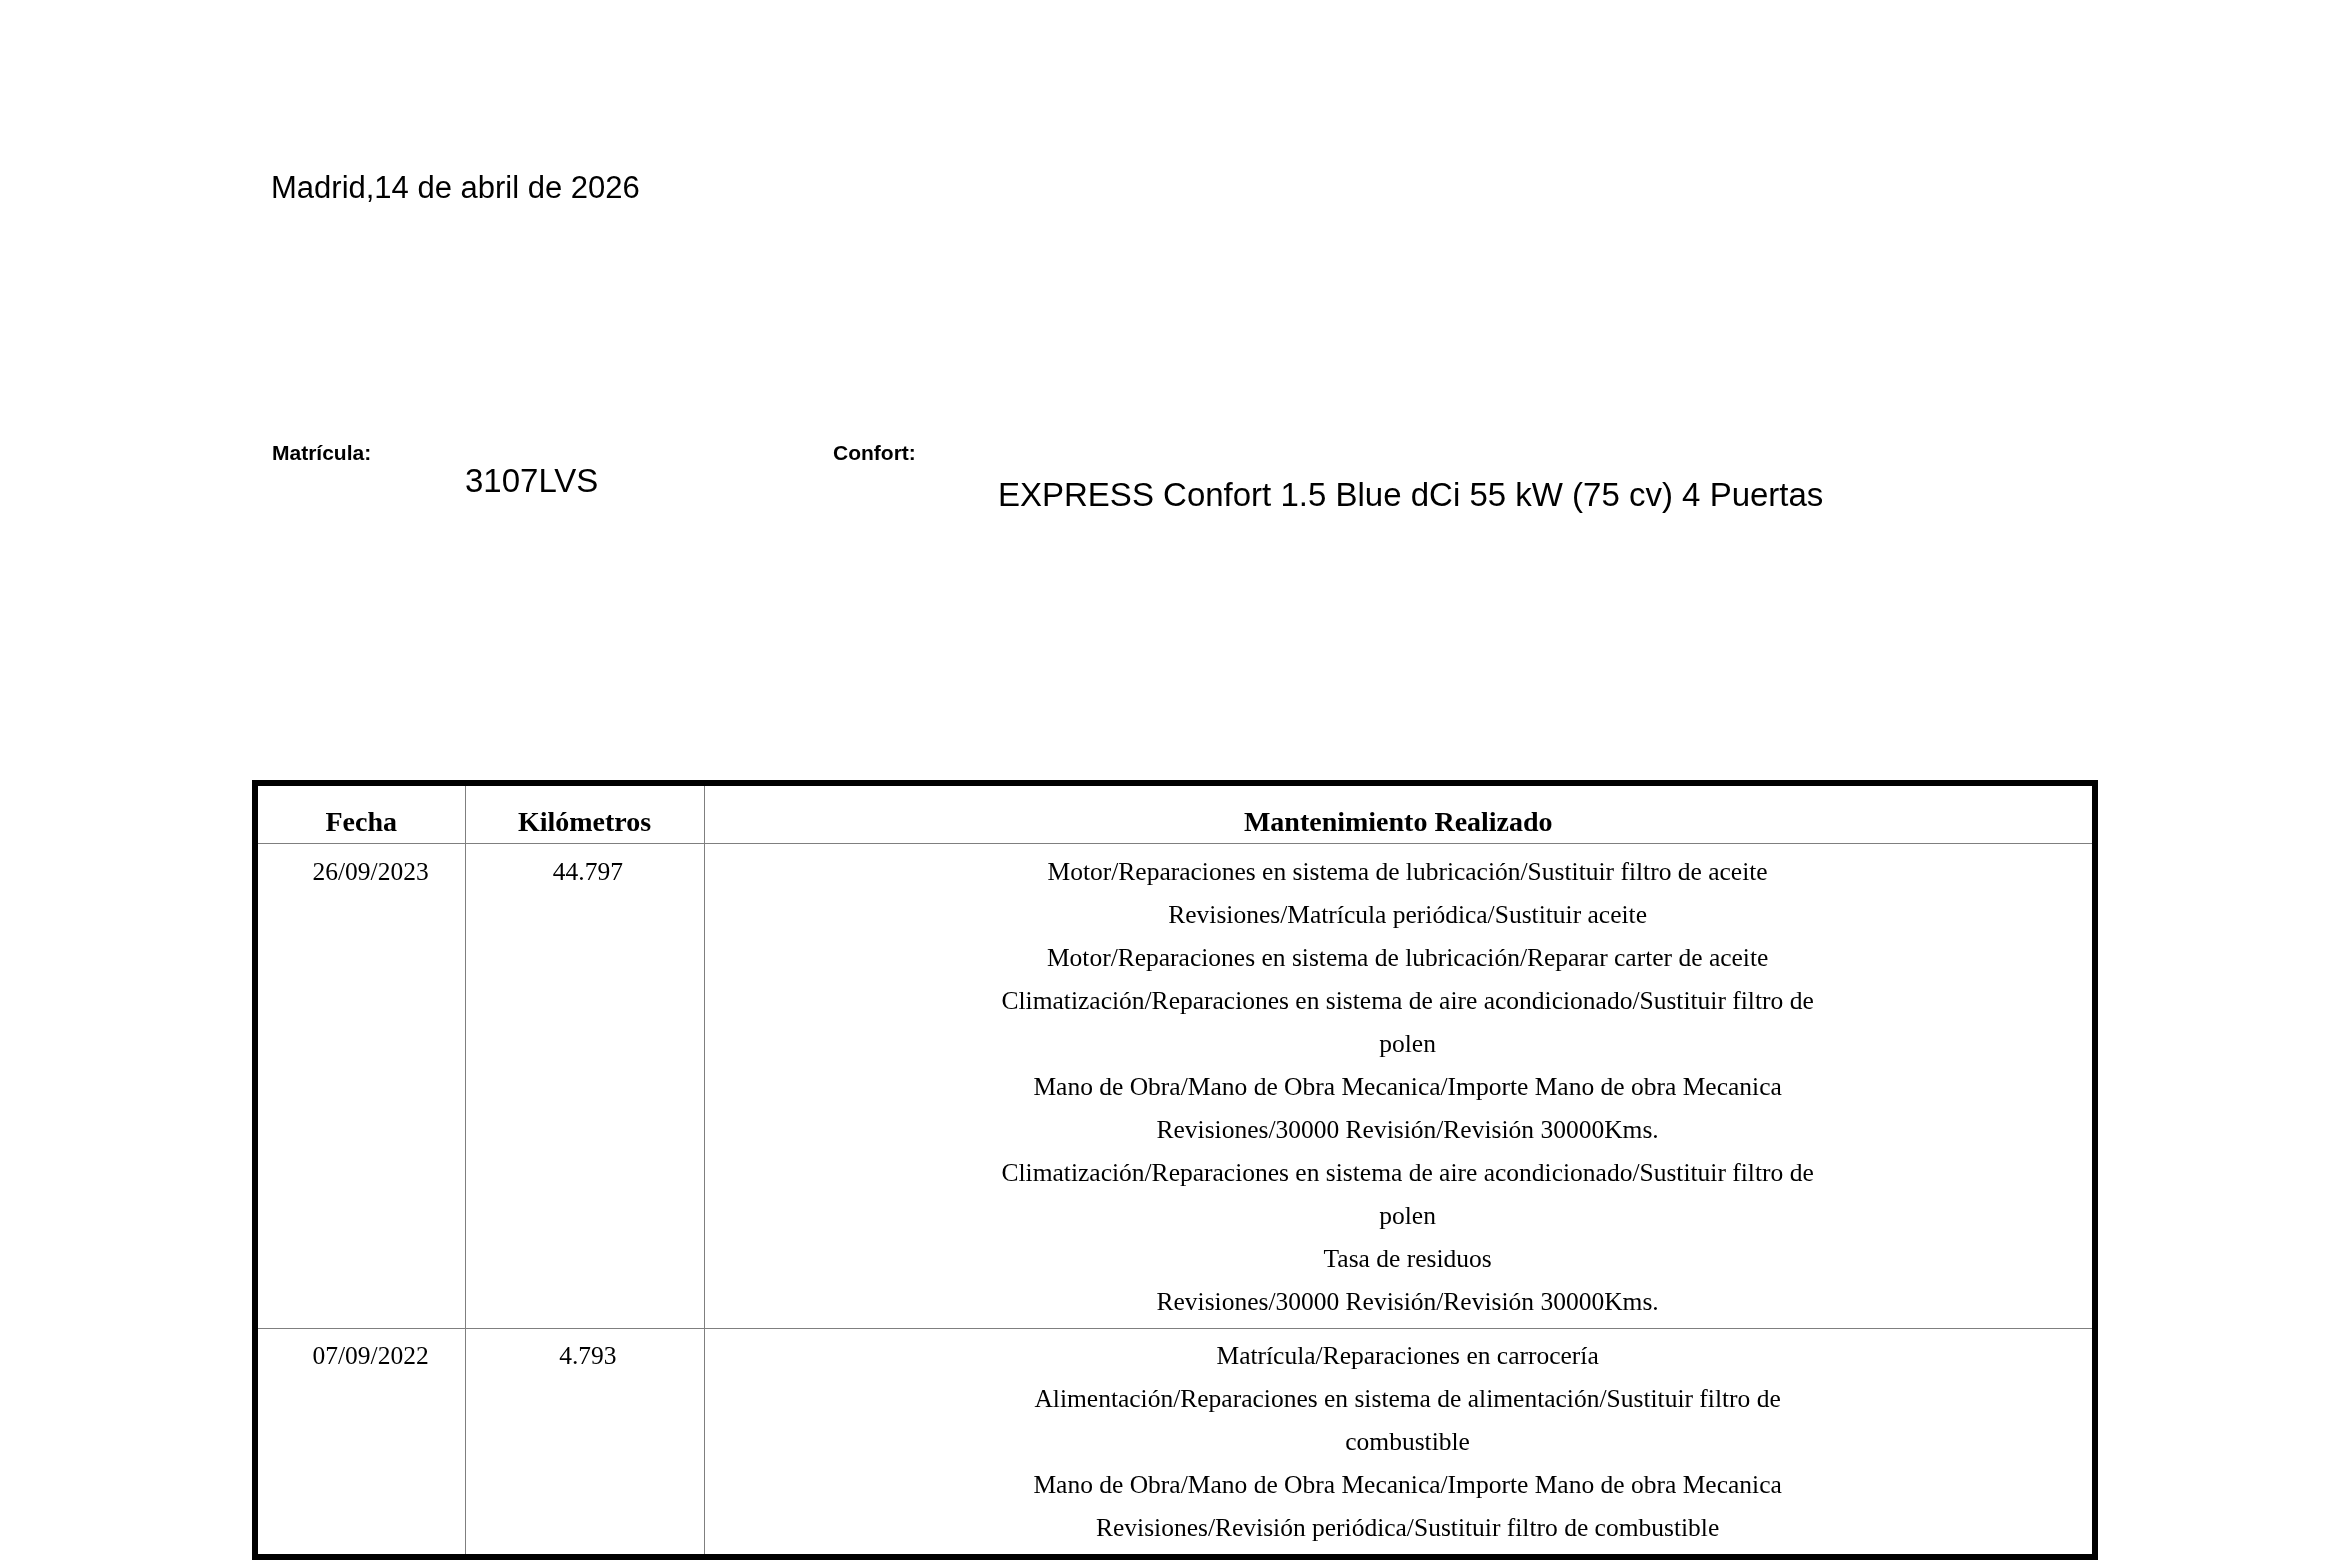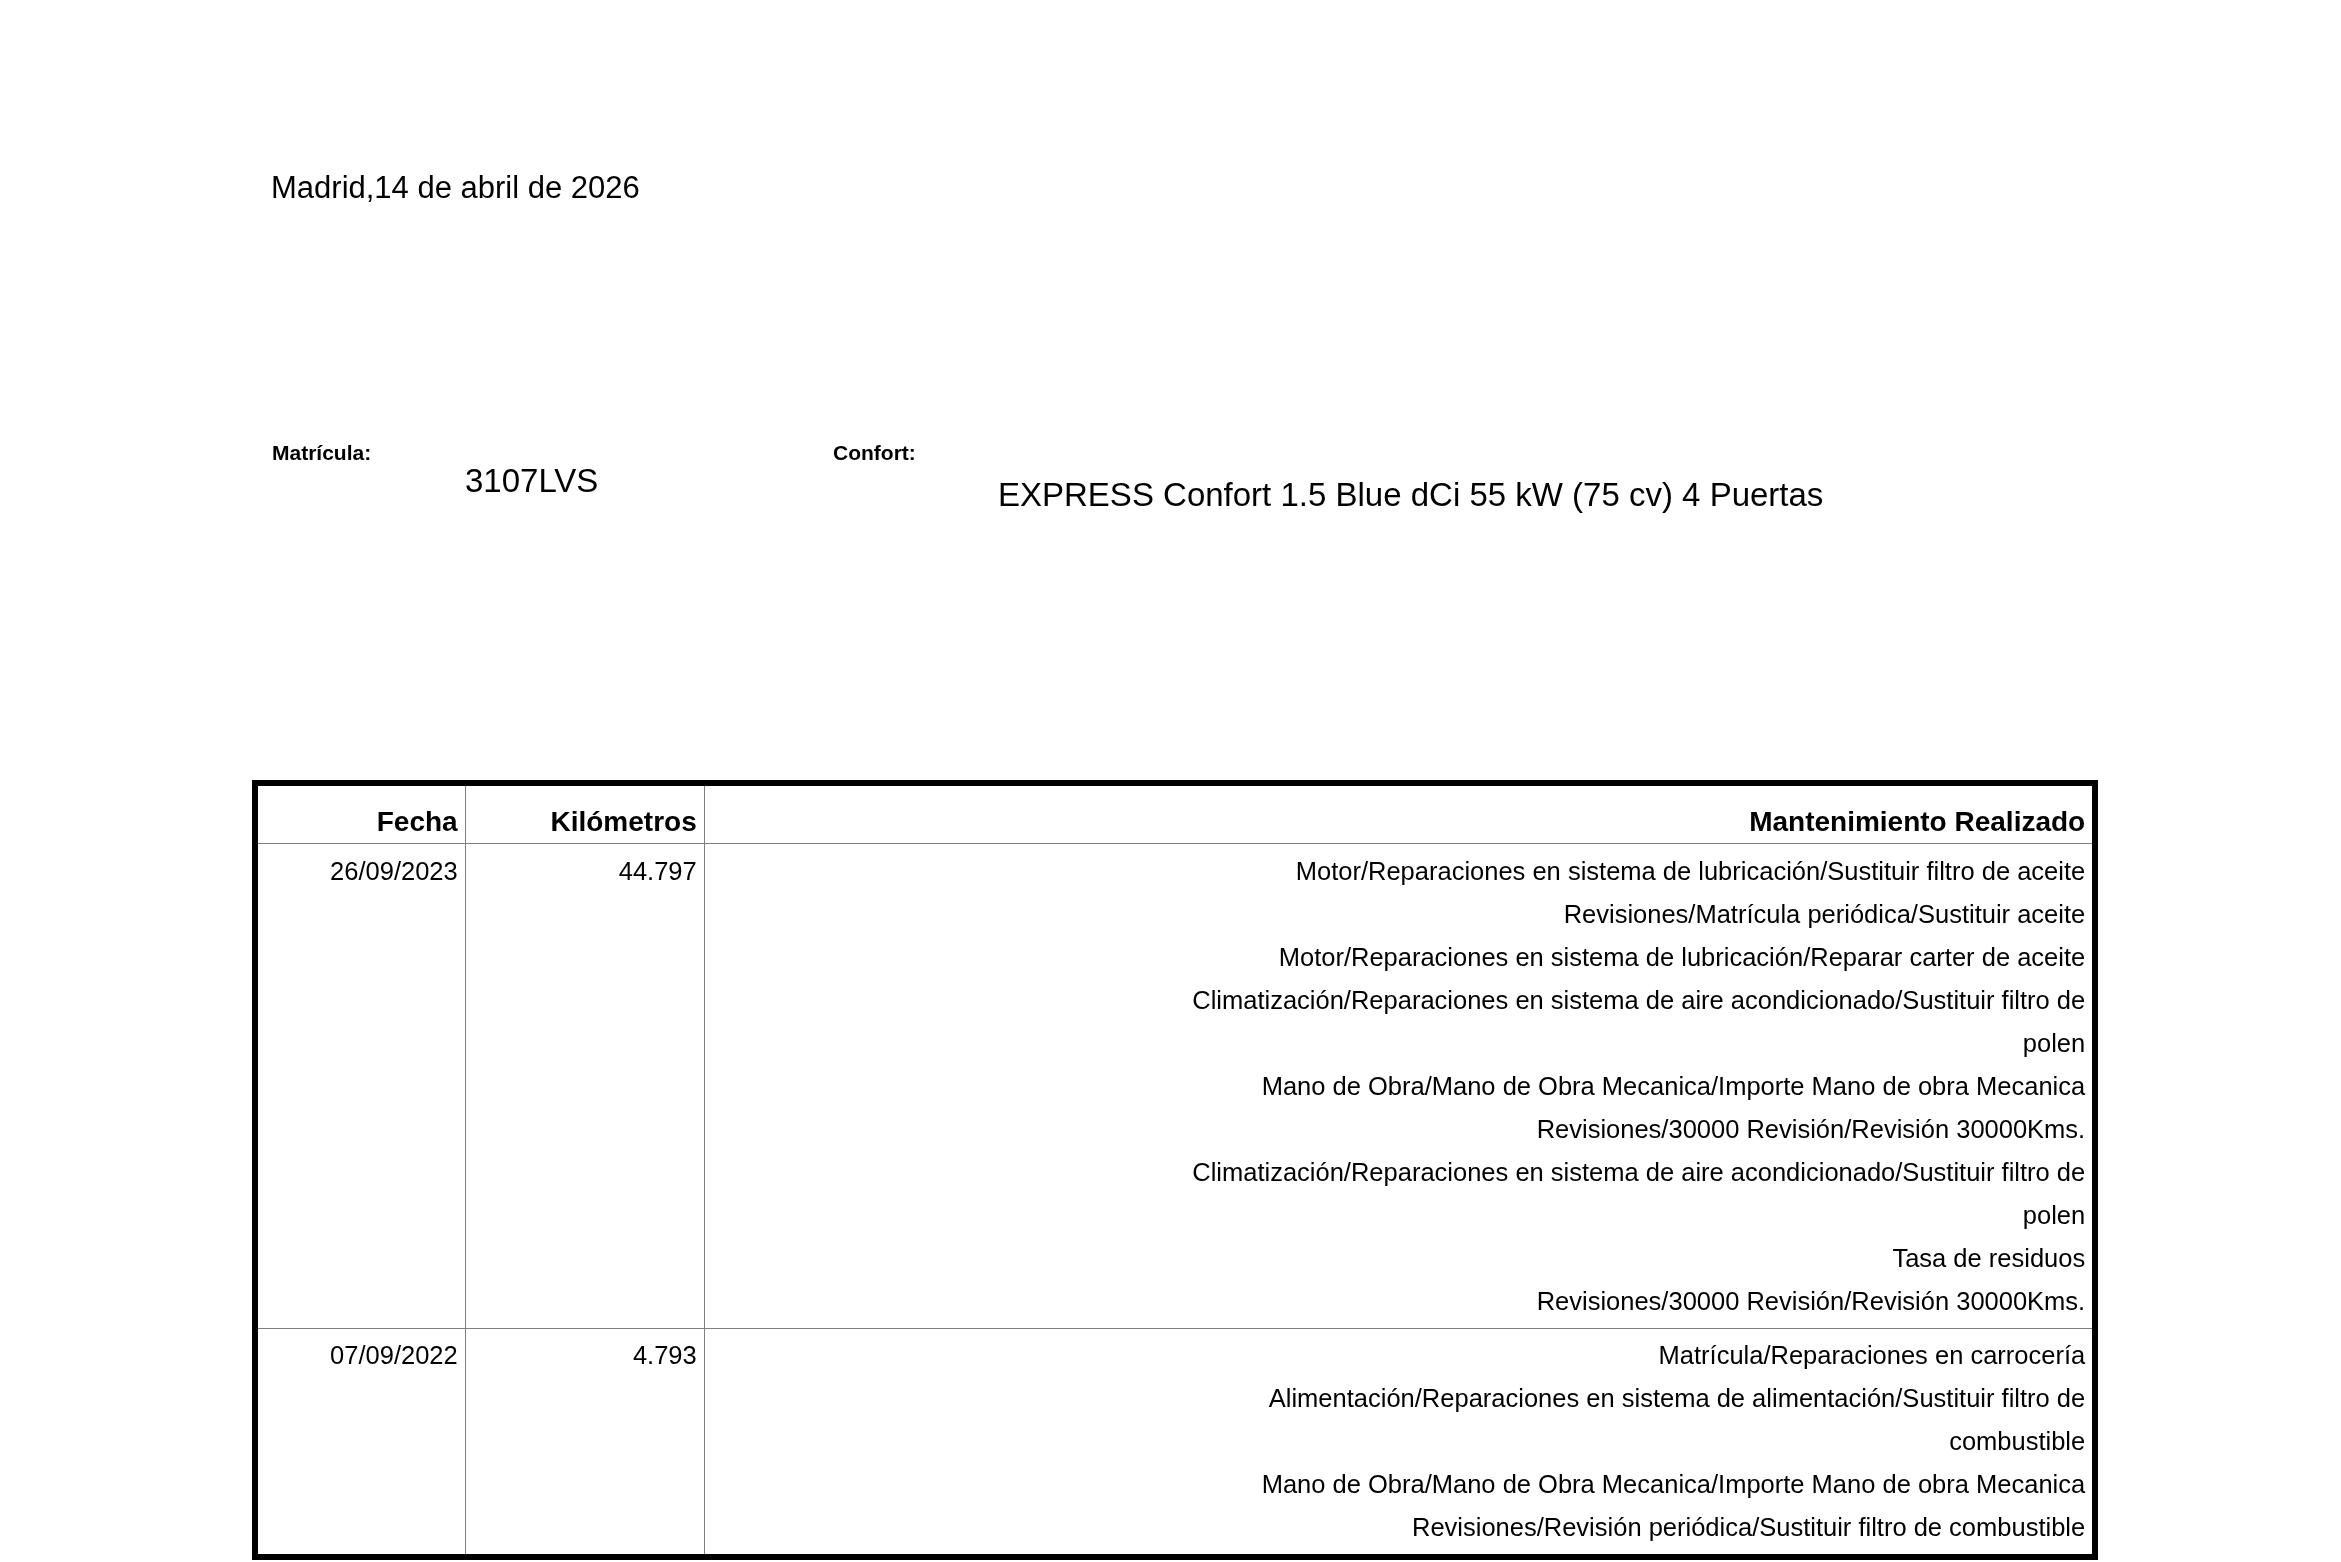--- a/index.html
+++ b/index.html
@@ -64,21 +64,22 @@
     left: 252px;
     width: 1846px;
     border-collapse: collapse;
     table-layout: fixed;
     border: 6px solid #000000;
     background: #ffffff;
   }
   table.maint th, table.maint td {
     border: 1.7px solid #7f7f7f;
     vertical-align: top;
-    text-align: right;
+    text-align: center;
+    font-family: Liberation Serif, serif;
   }
   table.maint thead th {
     font-size: 28px;
     font-weight: bold;
     padding: 20.4px 6.8px 5.1px 6.8px;
     white-space: nowrap;
   }
   th.h1 { padding-left: 13.6px; }
   th.h2 { padding-left: 27px; }
   th.h3 { padding-left: 25.5px; }

